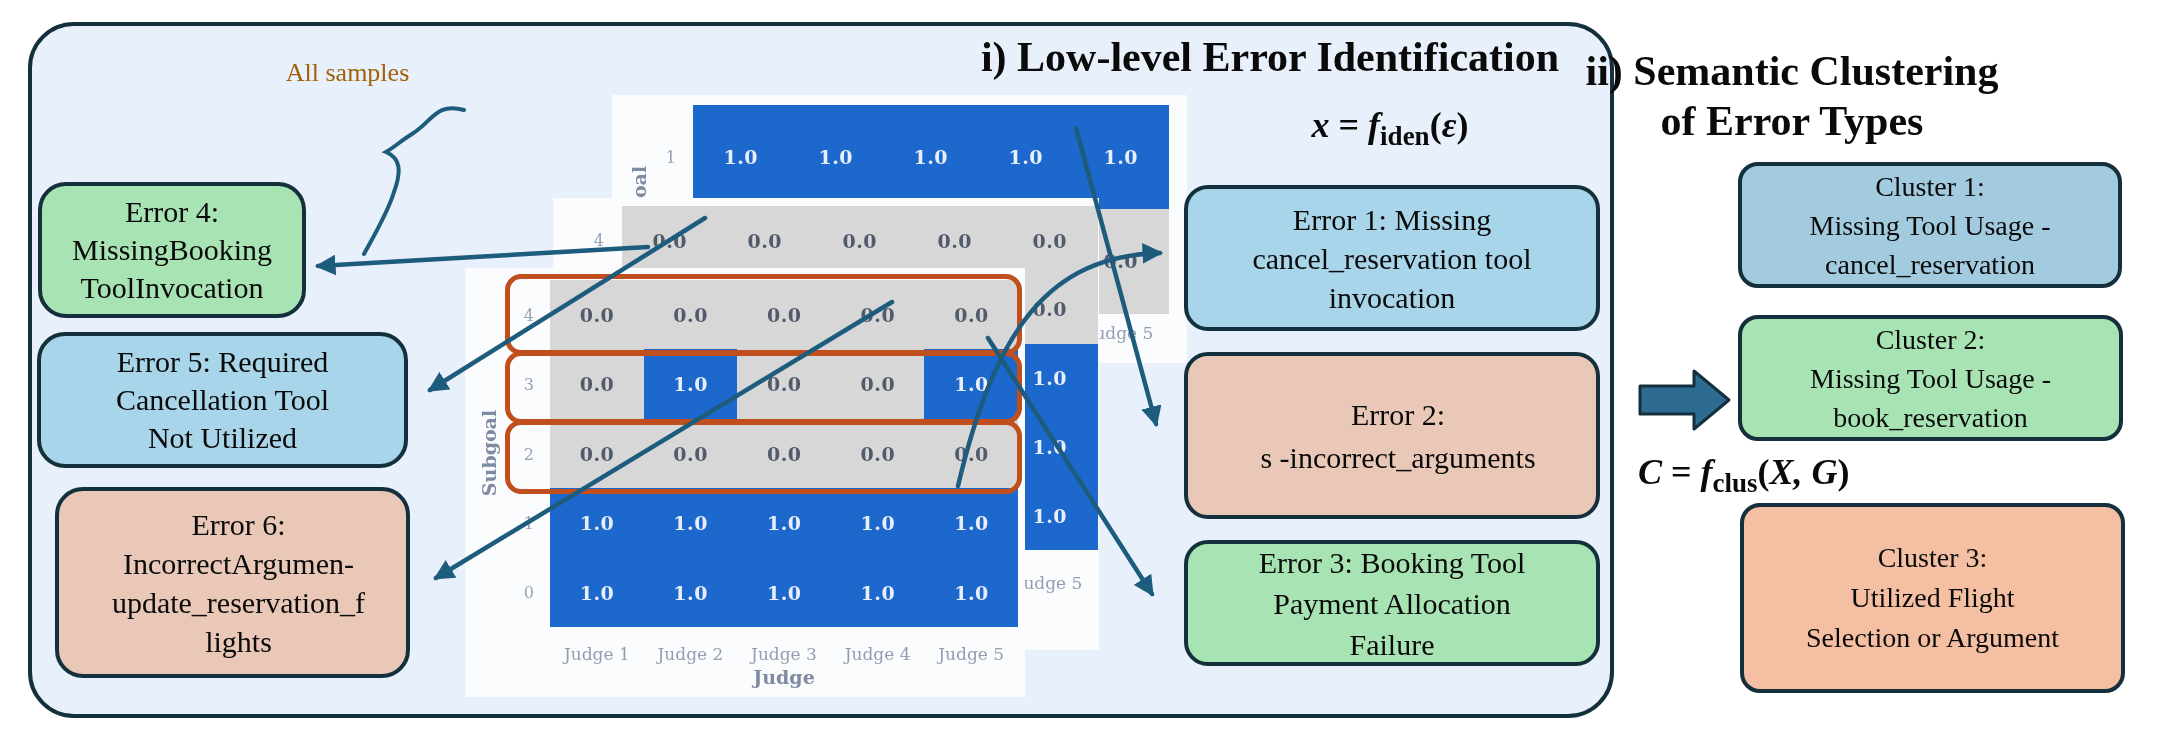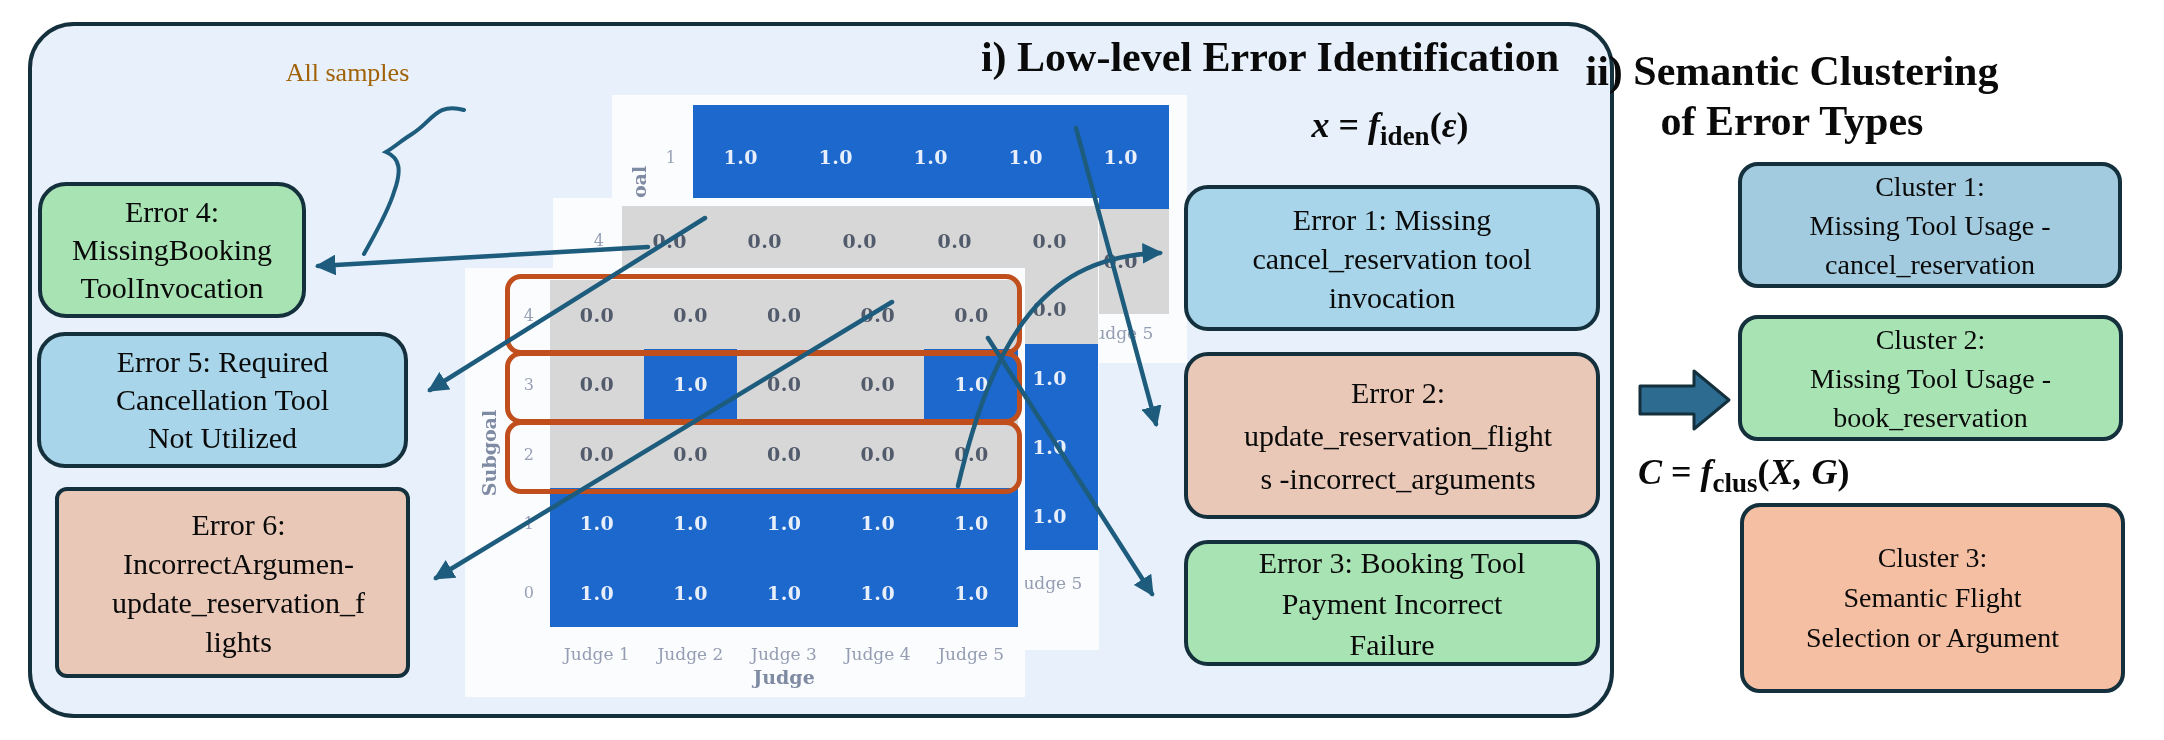--- a/index.html
+++ b/index.html
@@ -51,21 +51,21 @@
        display:flex;flex-direction:column;align-items:center;justify-content:center;
        text-align:center;color:#0a0a0a;}
   .box span{display:block;}
   .c-blue{background:#a8d5e9;}
   .c-green{background:#a8e3b3;}
   .c-tan{background:#e9c8b7;padding-left:12px;}
   .c-salmon{background:#f4bfa2;}
   .c-clblue{background:#a3cbdf;}
   #error-4{left:38px;top:182px;width:268px;height:136px;border-radius:28px;font-size:30px;line-height:38px;}
   #error-5{left:37px;top:332px;width:371px;height:136px;border-radius:28px;font-size:30px;line-height:38px;}
-  #error-6{left:55px;top:487px;width:355px;height:191px;border-radius:12px;font-size:30px;line-height:39px;}
+  #error-6{left:55px;top:487px;width:355px;height:191px;border-radius:28px;font-size:30px;line-height:39px;}
   #error-1{left:1184px;top:185px;width:416px;height:146px;border-radius:24px;font-size:30px;line-height:39px;}
   #error-2{left:1184px;top:352px;width:416px;height:167px;border-radius:24px;font-size:30px;line-height:43px;}
   #error-3{left:1184px;top:540px;width:416px;height:126px;border-radius:24px;font-size:30px;line-height:41px;}
   #cluster-1{left:1738px;top:162px;width:384px;height:126px;border-radius:20px;font-size:28px;line-height:39px;}
   #cluster-2{left:1738px;top:315px;width:385px;height:126px;border-radius:20px;font-size:28px;line-height:39px;}
   #cluster-3{left:1740px;top:503px;width:385px;height:190px;border-radius:20px;font-size:28px;line-height:40px;}
 </style>
 </head>
 <body>
 
@@ -207,26 +207,25 @@
     <polygon points="1640,386 1694,386 1694,371 1729,400 1694,429 1694,414 1640,414" fill="#2d6b91" stroke="#14303c" stroke-width="3" stroke-linejoin="round"></polygon>
   </svg>
 
   <div class="box c-blue" id="error-1">
     <span>Error 1: Missing</span>
     <span>cancel_reservation tool</span>
     <span>invocation</span>
   </div>
   <div class="box c-tan" id="error-2">
     <span>Error 2:</span>
-    <span>update_reservation_flight</span>
     <span>s -incorrect_arguments</span>
   </div>
   <div class="box c-green" id="error-3">
     <span>Error 3: Booking Tool</span>
-    <span>Payment Incorrect</span>
+    <span>Payment Allocation</span>
     <span>Failure</span>
   </div>
   <div class="box c-green" id="error-4">
     <span>Error 4:</span>
     <span>MissingBooking</span>
     <span>ToolInvocation</span>
   </div>
   <div class="box c-blue" id="error-5">
     <span>Error 5: Required</span>
     <span>Cancellation Tool</span>
@@ -255,17 +254,17 @@
     <span>Missing Tool Usage -</span>
     <span>cancel_reservation</span>
   </div>
   <div class="box c-green" id="cluster-2">
     <span>Cluster 2:</span>
     <span>Missing Tool Usage -</span>
     <span>book_reservation</span>
   </div>
   <div class="box c-salmon" id="cluster-3">
     <span>Cluster 3:</span>
-    <span>Semantic Flight</span>
+    <span>Utilized Flight</span>
     <span>Selection or Argument</span>
   </div>
 
 </div>
 
 </body></html>

